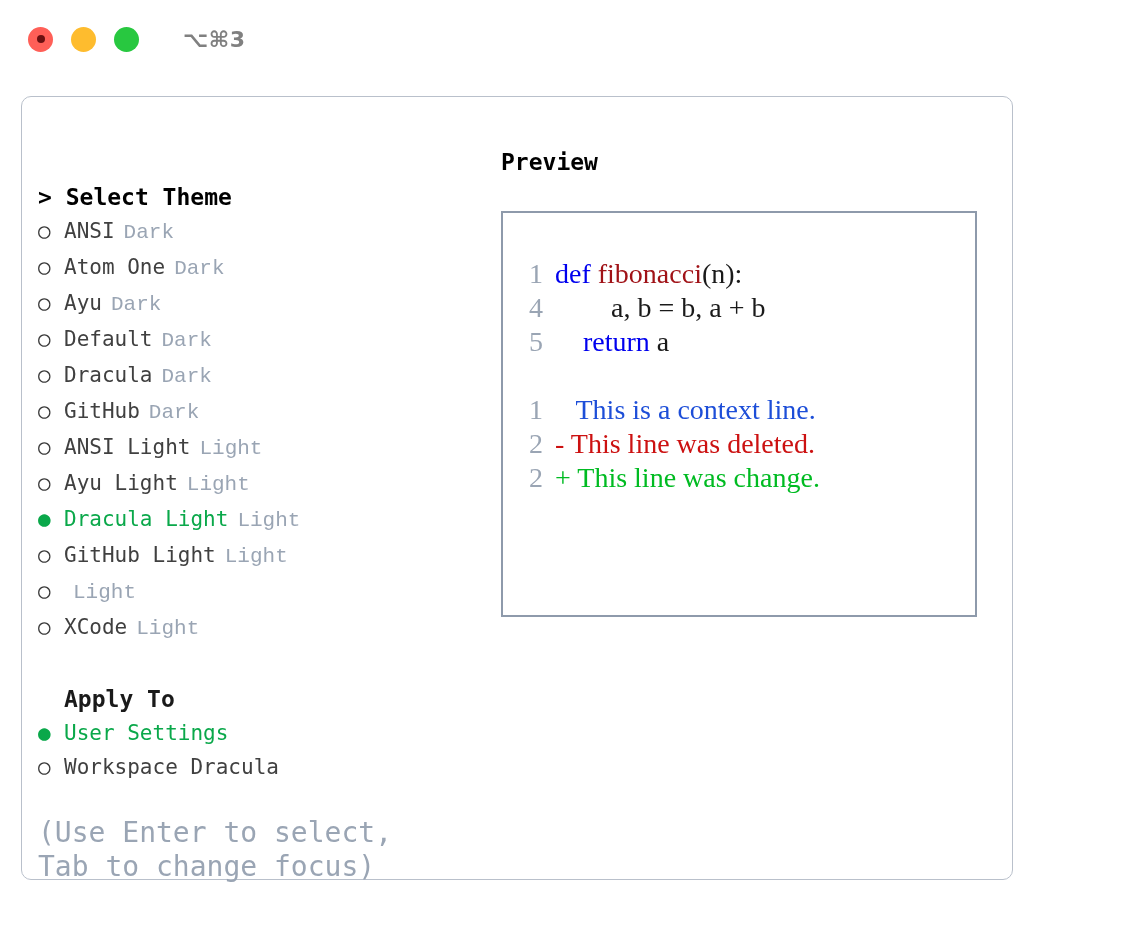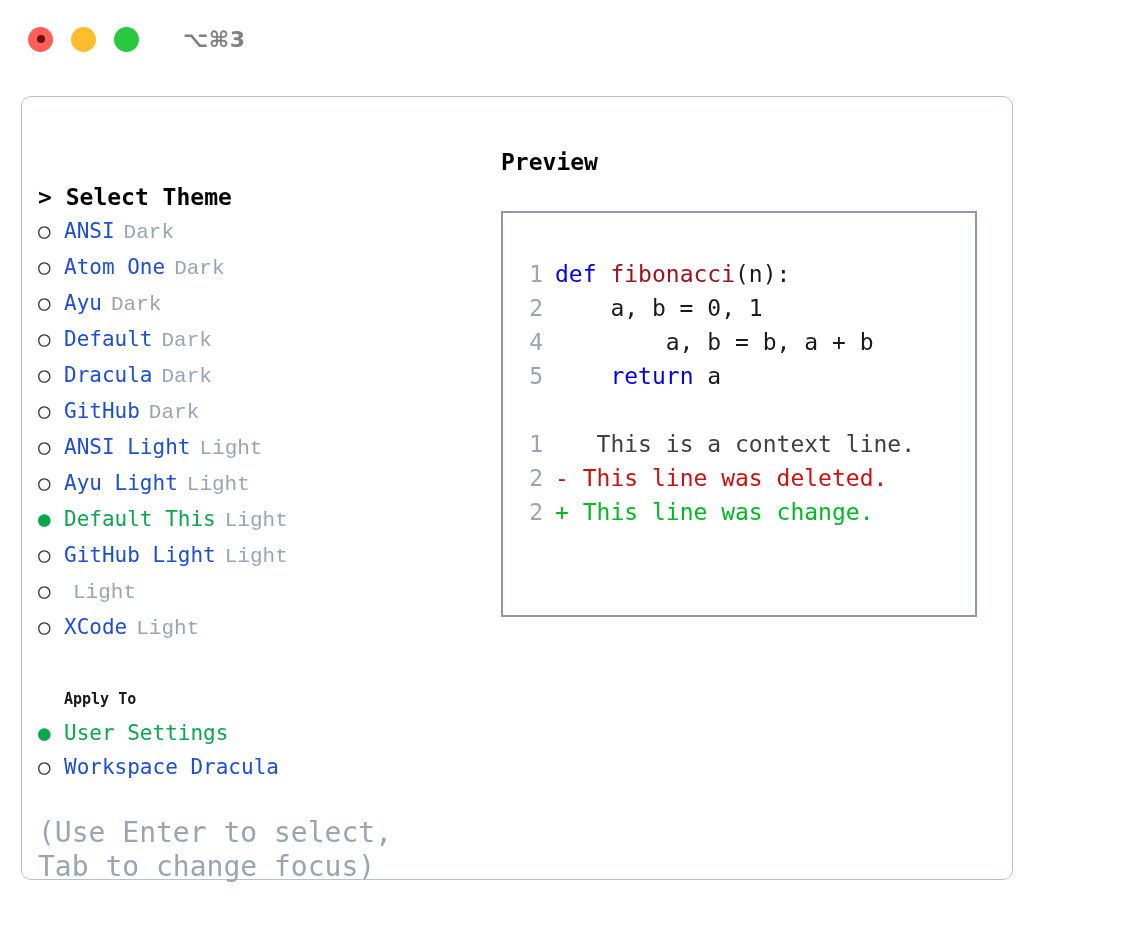--- a/index.html
+++ b/index.html
@@ -112,31 +112,31 @@
     white-space: pre;
   }
   .marker {
     display: inline-block;
     width: 26px;
     flex: 0 0 26px;
     color: #3a3a3a;
     font-size: 21px;
   }
   .marker.sel { color: #0aa84a; }
-  .opt-label { color: #1d4ed8; }
+  .opt-label { color: #404040; }
   .opt-row.selected .opt-label { color: #0aa84a; }
   .opt-tag {
     color: #9aa5b4;
     margin-left: 9px;
     font-family: Liberation Mono, monospace;
   }
 
   .section-head {
     margin-top: 36px;
-    font-size: 15px;
+    font-size: 23px;
     font-weight: bold;
     color: #1a1a1a;
     line-height: 34px;
     padding-left: 26px;
     white-space: pre;
   }
 
   .hint {
     margin-top: 32px;
     font-size: 28px;
@@ -157,37 +157,38 @@
   .preview-box {
     margin-top: 32px;
     width: 476px;
     height: 406px;
     border: 2px solid #8e9aab;
     box-sizing: border-box;
     background: #ffffff;
     padding: 44px 0 0 0;
   }
   .code-line {
-    font-size: 23px;
+    font-size: 28px;
     line-height: 34px;
     white-space: pre;
     padding-left: 16px;
+    font-family: Liberation Serif, serif;
   }
   .ln {
     display: inline-block;
     width: 24px;
     text-align: right;
     color: #9aa5b4;
     margin-right: 12px;
   }
   .tok-kw   { color: #0000ee; }
   .tok-fn   { color: #a01217; }
   .tok-plain{ color: #1a1a1a; }
   .blank-line { height: 34px; }
-  .diff-ctx { color: #404040; }
+  .diff-ctx { color: #1d4ed8; }
   .diff-del { color: #cc1111; }
   .diff-add { color: #00bb22; }
 </style>
 </head>
 <body>
 
 <div class="window">
 
   <div class="titlebar">
     <div class="lights">
@@ -206,21 +207,21 @@
 
         <div class="theme-list" id="theme-list">
             <div class="opt-row"><span class="marker">○</span><span class="opt-label">ANSI</span><span class="opt-tag">Dark</span></div>
             <div class="opt-row"><span class="marker">○</span><span class="opt-label">Atom One</span><span class="opt-tag">Dark</span></div>
             <div class="opt-row"><span class="marker">○</span><span class="opt-label">Ayu</span><span class="opt-tag">Dark</span></div>
             <div class="opt-row"><span class="marker">○</span><span class="opt-label">Default</span><span class="opt-tag">Dark</span></div>
             <div class="opt-row"><span class="marker">○</span><span class="opt-label">Dracula</span><span class="opt-tag">Dark</span></div>
             <div class="opt-row"><span class="marker">○</span><span class="opt-label">GitHub</span><span class="opt-tag">Dark</span></div>
             <div class="opt-row"><span class="marker">○</span><span class="opt-label">ANSI Light</span><span class="opt-tag">Light</span></div>
             <div class="opt-row"><span class="marker">○</span><span class="opt-label">Ayu Light</span><span class="opt-tag">Light</span></div>
-            <div class="opt-row selected"><span class="marker sel">●</span><span class="opt-label">Default This</span><span class="opt-tag">Light</span></div>
+            <div class="opt-row selected"><span class="marker sel">●</span><span class="opt-label">Dracula Light</span><span class="opt-tag">Light</span></div>
             <div class="opt-row"><span class="marker">○</span><span class="opt-label">GitHub Light</span><span class="opt-tag">Light</span></div>
             <div class="opt-row"><span class="marker">○</span><span class="opt-tag">Light</span></div>
             <div class="opt-row"><span class="marker">○</span><span class="opt-label">XCode</span><span class="opt-tag">Light</span></div>
           </div>
 
         <div class="section-head">Apply To</div>
 
         <div class="apply-list" id="apply-list">
             <div class="opt-row selected"><span class="marker sel">●</span><span class="opt-label">User Settings</span></div>
             <div class="opt-row"><span class="marker">○</span><span class="opt-label">Workspace Dracula</span></div>
@@ -228,21 +229,20 @@
 
         <div class="hint">(Use Enter to select, Tab to change focus)</div>
       </div>
 
       <div class="right-col">
         <div class="col-title">Preview</div>
 
         <div class="preview-box">
           <div id="code-block">
               <div class="code-line"><span class="ln">1</span><span class="tok-kw">def </span><span class="tok-fn">fibonacci</span><span class="tok-plain">(n):</span></div>
-              <div class="code-line"><span class="ln">2</span><span class="tok-plain">    a, b = 0, 1</span></div>
               <div class="code-line"><span class="ln">4</span><span class="tok-plain">        a, b = b, a + b</span></div>
               <div class="code-line"><span class="ln">5</span><span class="tok-plain">    </span><span class="tok-kw">return</span><span class="tok-plain"> a</span></div>
             </div>
           <div class="blank-line"></div>
           <div id="diff-block">
               <div class="code-line"><span class="ln">1</span><span class="diff-ctx"> </span><span class="diff-ctx">  This is a context line.</span></div>
               <div class="code-line"><span class="ln">2</span><span class="diff-del">-</span><span class="diff-del"> This line was deleted.</span></div>
               <div class="code-line"><span class="ln">2</span><span class="diff-add">+</span><span class="diff-add"> This line was change.</span></div>
             </div>
         </div>

